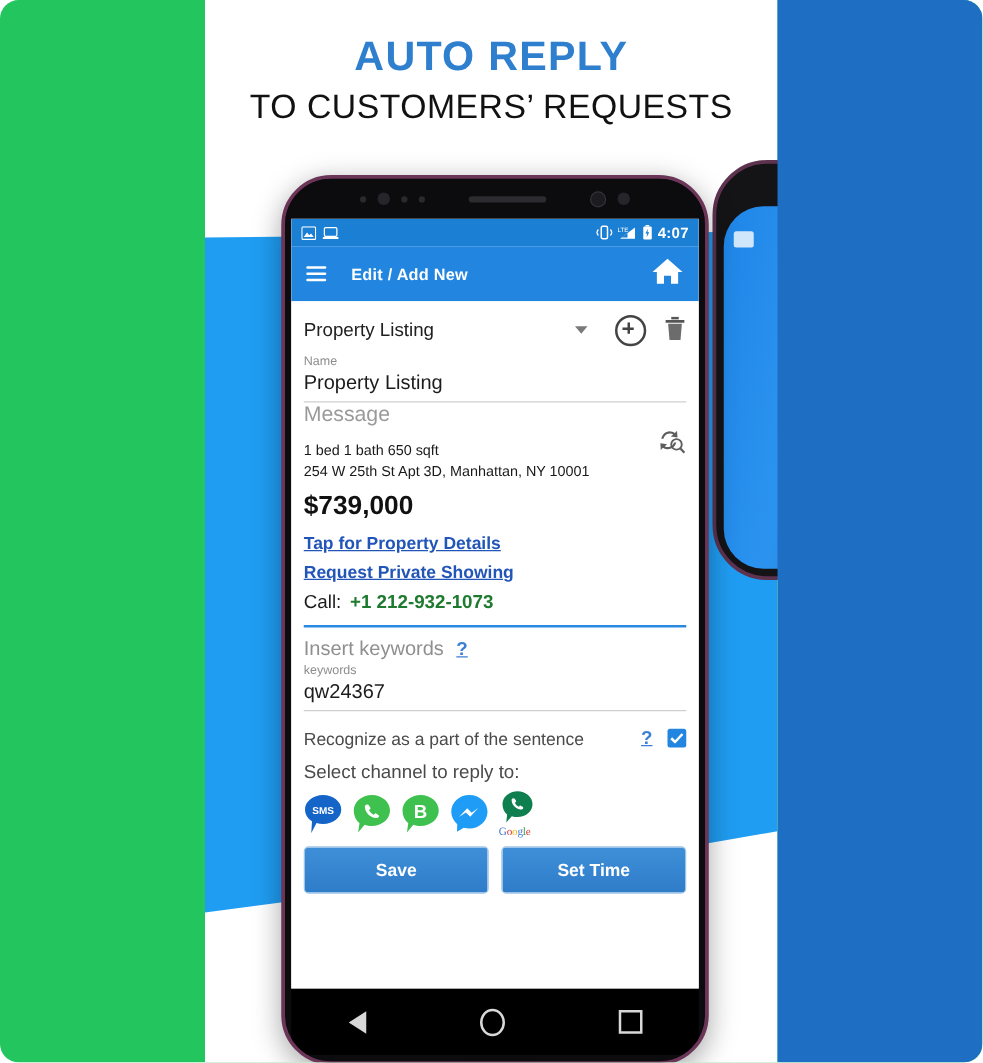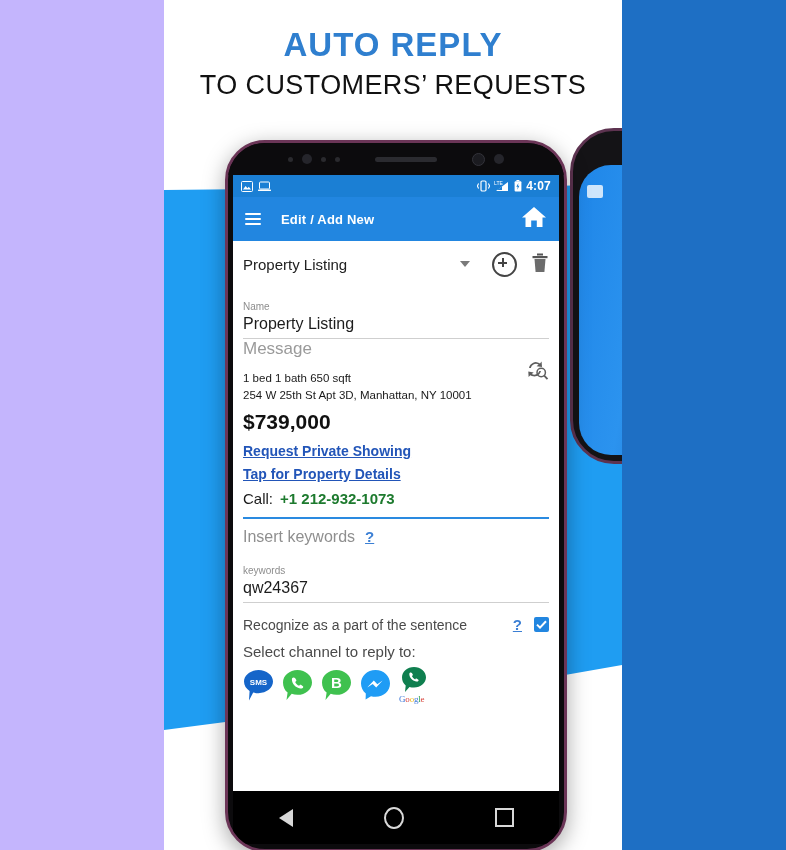--- a/index.html
+++ b/index.html
@@ -9,22 +9,23 @@
   body {
     width: 786px; height: 850px;
     overflow: hidden;
     font-family: "Liberation Sans", sans-serif;
     position: relative;
   }
 
   
   #promo {
     position: absolute; inset: 0;
-    background: #c4b5fd;
-    overflow: hidden;
+    background: #22c55e;
+    overflow: hidden;
+    border-radius: 15px;
   }
   .stage {
     position: absolute;
     left: 164px; top: 0;
     width: 458px; height: 850px;
     background: #ffffff;
     overflow: hidden;
   }
   
   .band-light {
@@ -201,21 +202,21 @@
   }
   .plus-circle::before, .plus-circle::after {
     content: ""; position: absolute; background: #444;
   }
   .plus-circle::before { left: 4px; top: 8px; width: 9px; height: 2px; }
   .plus-circle::after  { top: 4px; left: 8px; height: 9px; width: 2px; }
   .trash { margin-left: 14px; }
 
   .field-label {
     font-size: 10px; color: #8d8d8d;
-    margin-top: 19px;
+    margin-top: 2px;
   }
   .field-value {
     font-size: 16px; color: #1c1c1c;
     padding: 3px 0 5px 0;
     border-bottom: 1px solid #cfcfcf;
   }
 
   .msg-head {
     display: flex; align-items: flex-start;
     height: 26px;
@@ -434,22 +435,22 @@
               <circle cx="16.2" cy="13.5" r="4.2" fill="none" stroke="#5e5e5e" stroke-width="1.5"></circle>
               <line x1="19.2" y1="16.6" x2="22.5" y2="20.2" stroke="#5e5e5e" stroke-width="1.8"></line>
             </svg>
           </span>
         </div>
 
         <div class="msg-body">
           <div class="msg-line">1 bed 1 bath 650 sqft</div>
           <div class="msg-line">254 W 25th St Apt 3D, Manhattan, NY 10001</div>
           <div class="msg-price">$739,000</div>
+          <span class="msg-link">Tap for Property Details</span>
           <span class="msg-link">Request Private Showing</span>
-          <span class="msg-link">Tap for Property Details</span>
           <div class="msg-call">
             <span>Call:</span><b>+1 212-932-1073</b>
           </div>
         </div>
         <div class="msg-rule"></div>
 
         <div class="kw-head">
           <span class="t">Insert keywords</span>
           <span class="qmark">?</span>
         </div>
@@ -501,20 +502,24 @@
 
           <span class="google-wrap">
             <svg width="26" height="27" viewBox="0 0 26 27" style="position:absolute;left:2px;top:0;">
               <path d="M13 1 C19.6 1 25 5.6 25 11.3 C25 17 19.6 21.6 13 21.6 C11.4 21.6 9.8 21.3 8.5 20.9 L4 26 L4.7 19.6 C2.3 17.6 1 14.6 1 11.3 C1 5.6 6.4 1 13 1 Z" fill="#0f7f4f"></path>
               <path d="M9.6 6.5 C8.9 6.5 8.3 7.2 8.3 8 C8.3 11.5 11.3 14.8 15.1 15.5 C16.1 15.7 17.2 15.4 17.5 14.7 C17.7 14 17.5 13.8 17 13.4 L15.6 12.5 C15.2 12.3 14.9 12.4 14.6 12.8 L14.2 13.4 C12.7 12.7 11.5 11.5 10.9 10.1 L11.6 9.6 C11.9 9.4 12 9 11.8 8.6 L10.9 7.1 C10.7 6.7 10.2 6.5 9.6 6.5 Z" fill="#ffffff"></path>
             </svg>
             <span class="google-word"><span class="g1">G</span><span class="g2">o</span><span class="g3">o</span><span class="g4">g</span><span class="g5">l</span><span class="g6">e</span></span>
           </span>
         </div>
 
+        <div class="buttons">
+          <div class="btn">Save</div>
+          <div class="btn">Set Time</div>
+        </div>
 
       </div>
     </div>
 
     <div class="navbar">
       <span class="nav-back"></span>
       <span class="nav-home"></span>
       <span class="nav-recent"></span>
     </div>
   </div>

